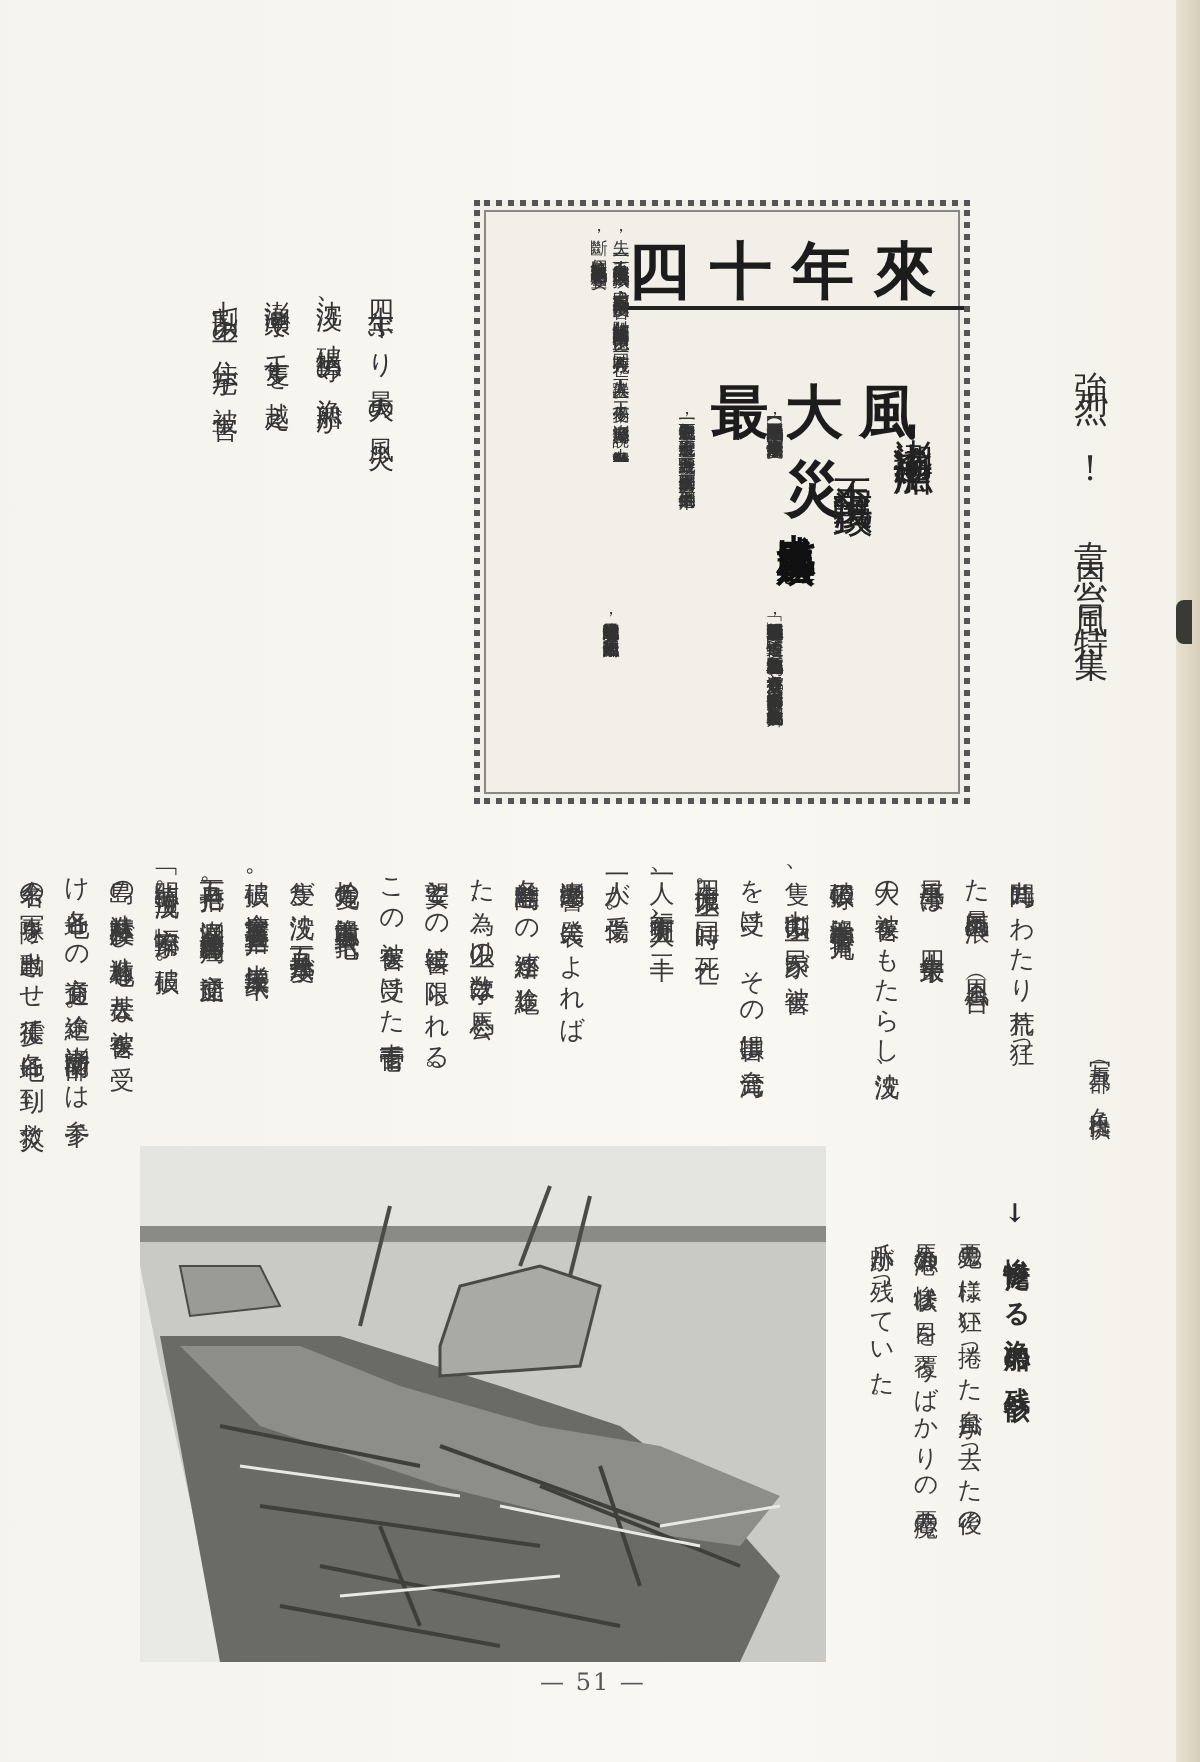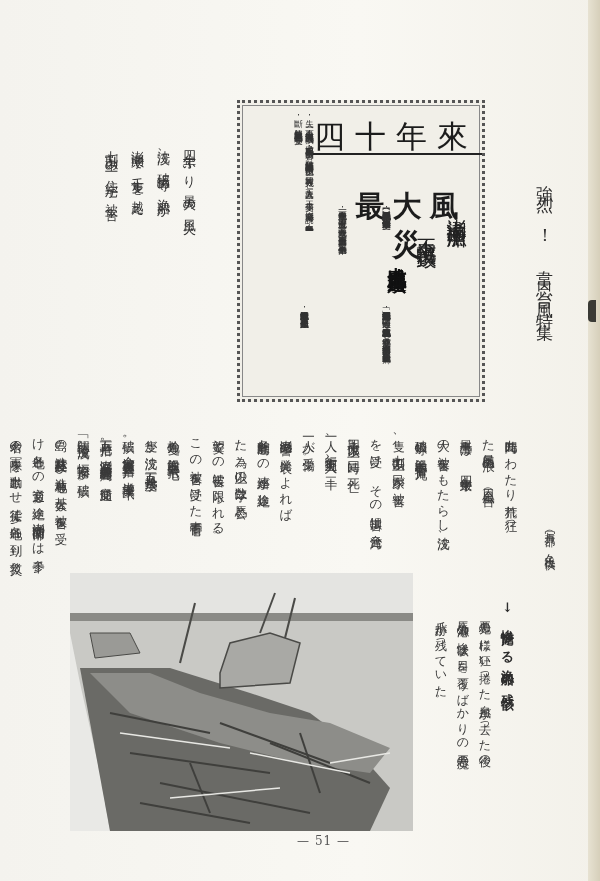--- a/index.html
+++ b/index.html
@@ -27,21 +27,21 @@
     }
 
     
     .clipping {
       position: absolute; left: 237px; top: 100px; width: 248px; height: 302px;
       border: 3px dotted #555; background: #f1efe8; outline: 1px solid #888; outline-offset: -6px;
     }
     .clip-inner { position: absolute; inset: 0; }
     .clip-head1 {
       position: absolute; left: 70px; top: 14px; width: 172px; height: 38px;
-      font-size: 31px; font-weight: normal; letter-spacing: 10px; text-align: center; line-height: 38px; color: #1c1c1c;
+      font-size: 31px; font-weight: bold; letter-spacing: 10px; text-align: center; line-height: 38px; color: #1c1c1c;
       border-bottom: 2px solid #222;
     }
     .clip-head2 {
       position: absolute; left: 100px; top: 54px; width: 142px; height: 38px;
       font-size: 29px; font-weight: bold; letter-spacing: 8px; text-align: center; line-height: 38px; color: #1c1c1c;
     }
     .clip-sub1 { position: absolute; left: 206px; top: 100px; font-size: 20px; line-height: 1.05; letter-spacing: 2px; color: #222; }
     .clip-sub2 { position: absolute; left: 176px; top: 120px; font-size: 20px; line-height: 1.05; letter-spacing: 2px; color: #222; }
     .clip-sub3 { position: absolute; left: 147px; top: 148px; font-size: 19px; line-height: 1.05; font-weight: bold; letter-spacing: 1px; color: #111; }
     .clip-body-top {
@@ -89,21 +89,21 @@
     .caption-title {
       position: absolute; left: 498px; top: 600px;
       font-size: 13px; font-weight: bold; letter-spacing: 3px; color: #2d2d2d;
     }
     .caption-body {
       position: absolute; left: 430px; top: 612px; height: 190px;
       font-size: 12px; line-height: 22px; letter-spacing: 1.5px; color: #3a3a3a;
     }
 
     .page-number {
-      position: absolute; left: 270px; top: 834px; width: 80px; text-align: right;
+      position: absolute; left: 270px; top: 834px; width: 80px; text-align: left;
       font-size: 12px; color: #555; letter-spacing: 1px;
     }
   </style>
 </head>
 <body>
 
 <div class="page">
   <div class="binding-edge"></div>
   <div class="binding-hole"></div>
 

